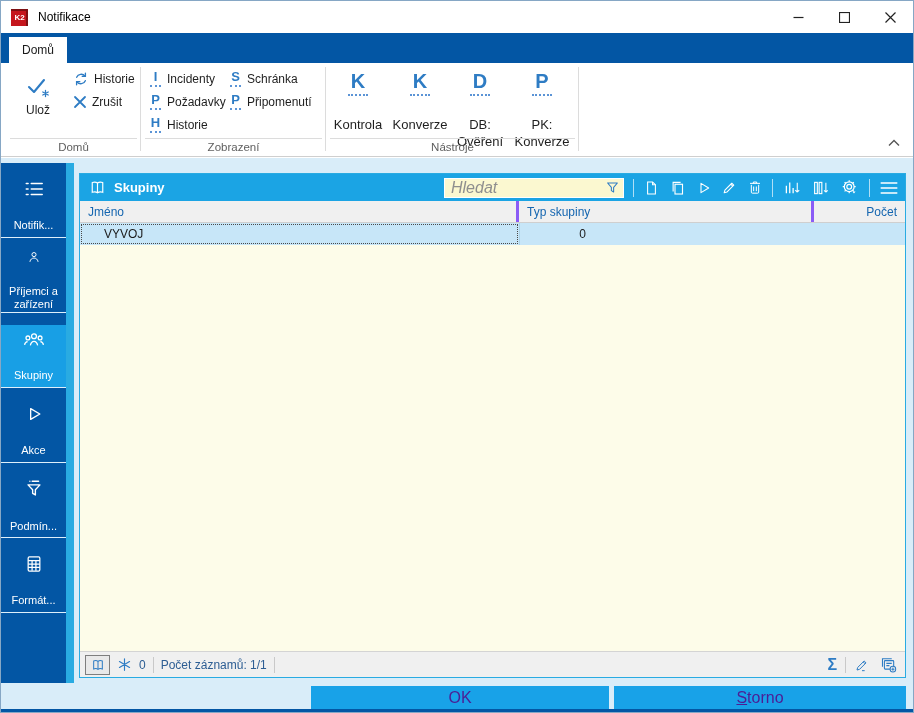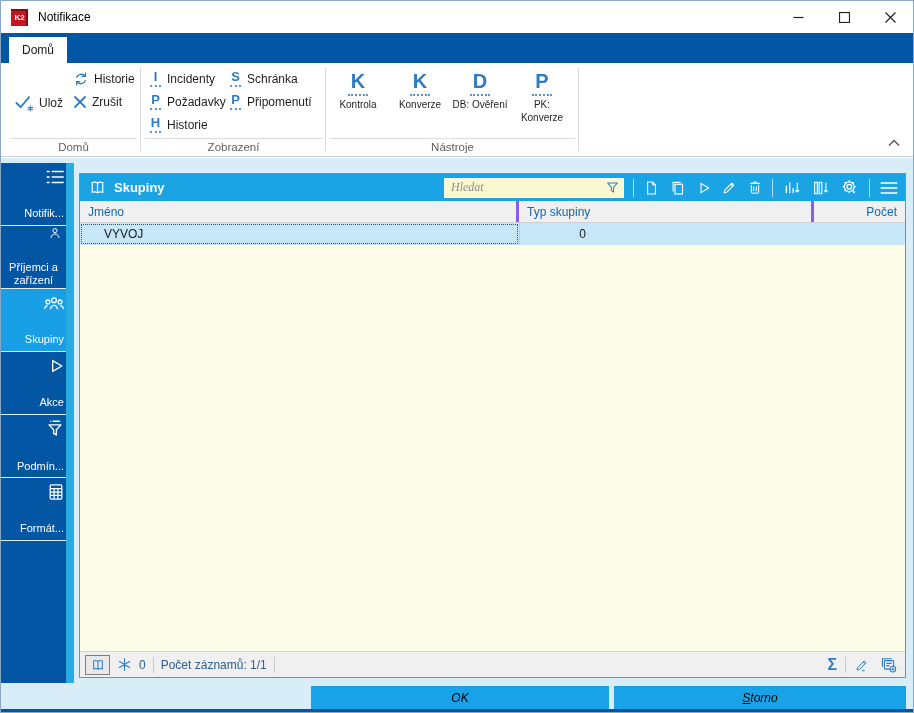--- a/index.html
+++ b/index.html
@@ -27,57 +27,57 @@
             border-bottom:1px solid #cfcfcf; }
   .rgroup { position:absolute; top:0; height:93px; }
   .rg-home { left:6px; width:133px; }
   .rg-view { left:141px; width:183px; }
   .rg-tools{ left:326px; width:251px; }
   .rsep { position:absolute; top:4px; bottom:5px; width:1px; background:#dcdcdc; }
   .glabel { position:absolute; bottom:3px; left:3px; right:3px; border-top:1px solid #dcdcdc;
             text-align:center; font-size:11.5px; color:#5f5f5f; padding-top:2px; }
 
   .bigbtn { position:absolute; left:6px; top:12px; width:50px; height:56px; display:flex;
-            flex-direction:row; align-items:center; gap:4px; }
+            flex-direction:column; align-items:center; gap:4px; }
   .bigbtn .blabel { font-size:12px; color:#1f1f1f; }
   .smallcol { position:absolute; left:66px; top:4px; }
   .smallbtn { height:23px; display:flex; align-items:center; gap:5px; font-size:12px; color:#1f1f1f; }
 
   .vcol { position:absolute; top:4px; }
   .vcolA { left:8px; } .vcolB { left:88px; }
   .vbtn { height:23px; display:flex; align-items:center; gap:6px; font-size:12px; color:#1f1f1f; white-space:nowrap; }
   .accel { color:#2e7cc4; font-weight:bold; font-size:13px; line-height:1.05;
            border-bottom:2px dotted #5b94d6; padding-bottom:1px; min-width:11px; text-align:center; }
 
   .toolbtn { position:absolute; top:0; width:58px; height:92px; text-align:center; }
   .toolbtn .accel-big { display:inline-block; margin-top:8px; color:#2e7cc4; font-weight:bold; font-size:20px;
            line-height:1.05; border-bottom:2px dotted #5b94d6; padding:0 3px 2px; }
-  .toolbtn .tlabel { margin-top:2px; font-size:10px; line-height:1.3; color:#1f1f1f; }
+  .toolbtn .tlabel { margin-top:21px; font-size:13px; line-height:1.3; color:#1f1f1f; }
 
   .ribbon-collapse { position:absolute; right:10px; bottom:6px; width:18px; height:14px;
                      display:flex; align-items:center; justify-content:center; }
 
   
   .workspace { position:absolute; top:157px; left:0; right:0; height:551px; background:#d9edf9; }
   .sidebar { position:absolute; left:0; top:5px; width:65px; height:520px; background:#0356a4; }
   .side-item { height:63px; border-bottom:1px solid #dff0fb; display:flex; flex-direction:column;
-               align-items:flex-end; justify-content:center; gap:20px; color:#fff; }
+               align-items:center; justify-content:center; gap:20px; color:#fff;margin-top:12px; }
   .side-item.selected { background:#189fe5; }
   .side-label { font-size:11px; line-height:1.25; text-align:center; padding:0 2px; }
   .splitter { position:absolute; left:65px; top:5px; width:8px; height:520px; background:#29abe2; }
 
   
   .panel { position:absolute; left:78px; top:15px; width:827px; height:505px;
            border:1px solid #29abe2; background:#fdfce9; display:flex; flex-direction:column; }
   .panel-header { height:27px; background:#1ba4e4; display:flex; align-items:center; padding:0 6px 0 8px; }
   .panel-title { color:#fff; font-weight:bold; font-size:13px; margin-left:7px; }
   .searchbox { margin-left:auto; width:180px; height:20px; background:#fbf8d0; border:1px solid #ffffff;
                display:flex; align-items:center; padding:0 3px 0 6px; }
   .searchbox input { flex:1; min-width:0; border:none; outline:none; background:transparent;
-               font-style:italic; font-size:12px; color:#404040; font-family:Liberation Serif, serif; }
+               font-style:italic; font-size:16px; color:#404040; font-family:Liberation Sans, sans-serif; }
   .searchbox input::placeholder { color:#8e8e8e; font-style:italic; }
   .ph-tools { display:flex; align-items:center; gap:9px; margin-left:9px; }
   .ph-sep { width:1px; height:18px; background:rgba(255,255,255,.65); }
   .iconbtn { display:flex; align-items:center; justify-content:center; }
 
   .grid-colheader { height:22px; background:#f0f0f0; border-bottom:1px solid #cfcfcf;
                     display:flex; font-size:12px; color:#1566b0; }
   .hc { display:flex; align-items:center; padding:0 8px; border-right:3px solid #8b5cf6; }
   .hc-name { width:439px; } .hc-type { width:295px; } .hc-count { width:91px; justify-content:flex-end; border-right:none; }
 
@@ -92,22 +92,22 @@
   .statusbar { height:26px; background:#f0f0f0; border-top:1px solid #d4d4d4;
                display:flex; align-items:center; padding:0 8px 0 5px; gap:7px;
                font-size:12px; color:#2c5d93; }
   .book-toggle { width:25px; height:20px; border:1px solid #7e7e7e; background:#e9e9e9;
                  display:flex; align-items:center; justify-content:center; }
   .st-sep { width:1px; height:16px; background:#c9c9c9; }
   .st-right { margin-left:auto; display:flex; align-items:center; gap:8px; }
   .sigma { color:#2e7cc4; font-size:16px; font-weight:bold; line-height:1; }
 
   
-  .btn { position:absolute; top:685px; height:24px; background:#18a2e8; color:#000000; font-size:12px;
-         display:flex; align-items:center; justify-content:center; border:none; font-family:inherit;font-style:italic; }
+  .btn { position:absolute; top:685px; height:24px; background:#18a2e8; color:#4c1d95; font-size:16px;
+         display:flex; align-items:center; justify-content:center; border:none; font-family:inherit; }
   .btn-ok { left:310px; width:298px; }
   .btn-storno { left:613px; width:292px; }
   .bottomstrip { position:absolute; left:0; right:0; top:708px; height:5px; background:#0356a4; }
 </style>
 </head>
 <body>
 
 <div class="window">
 
   <div class="titlebar">

